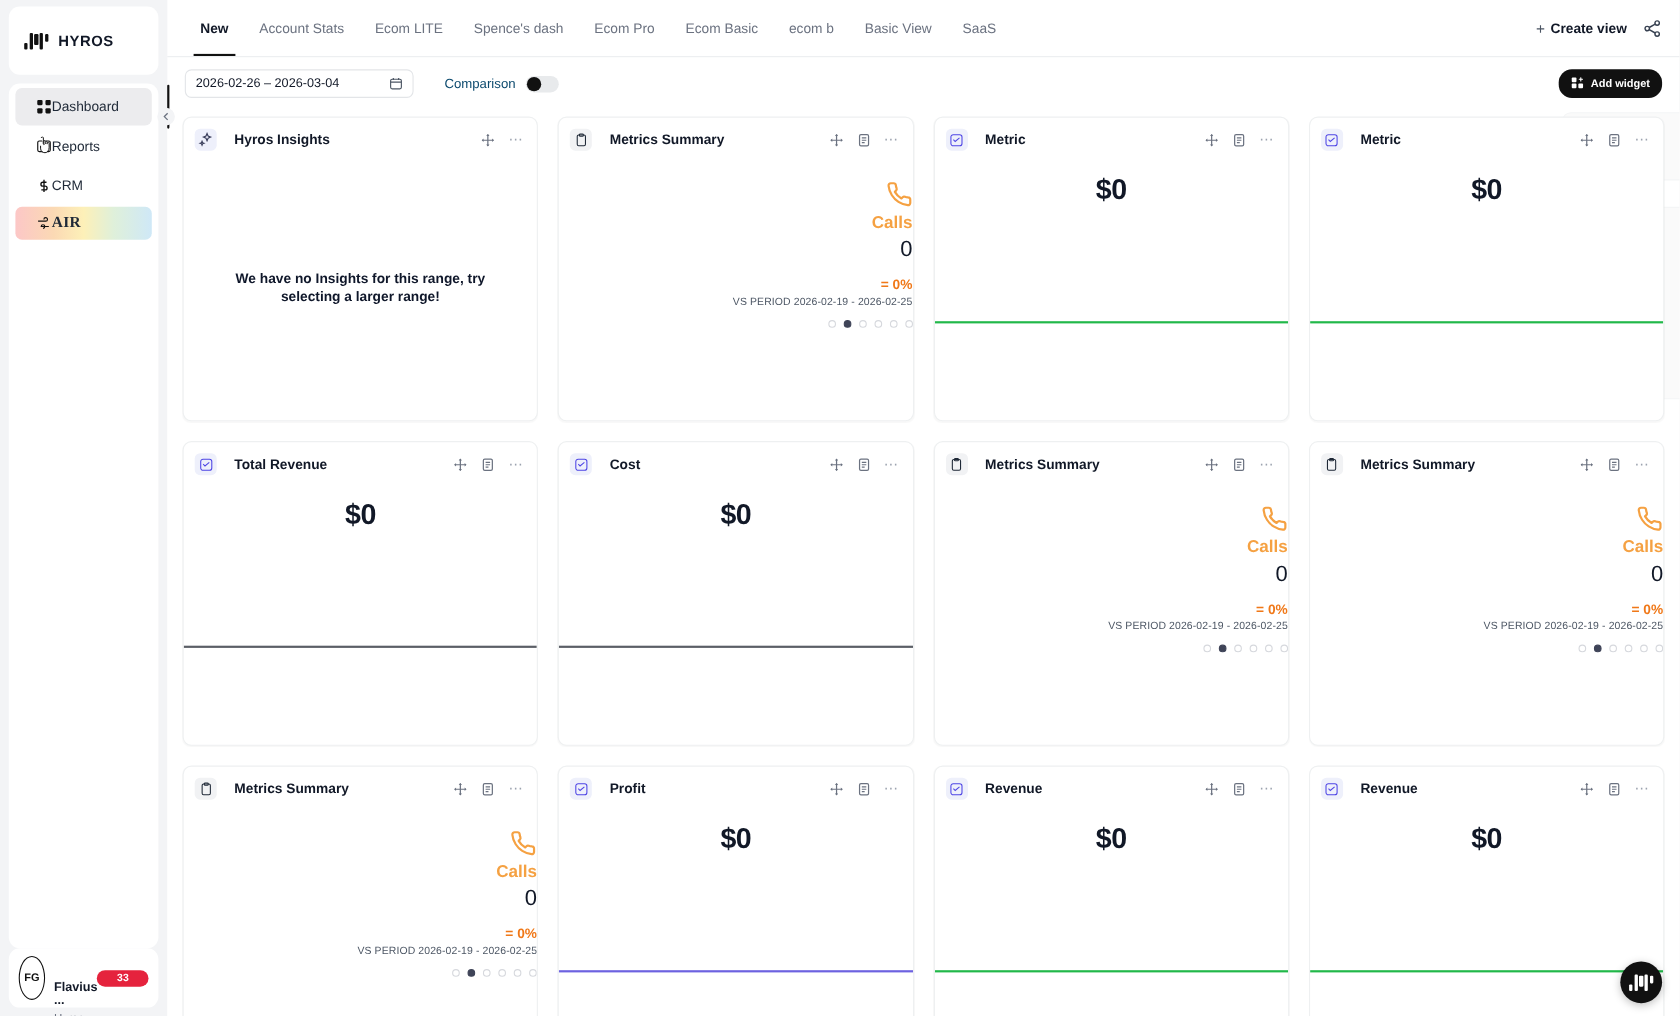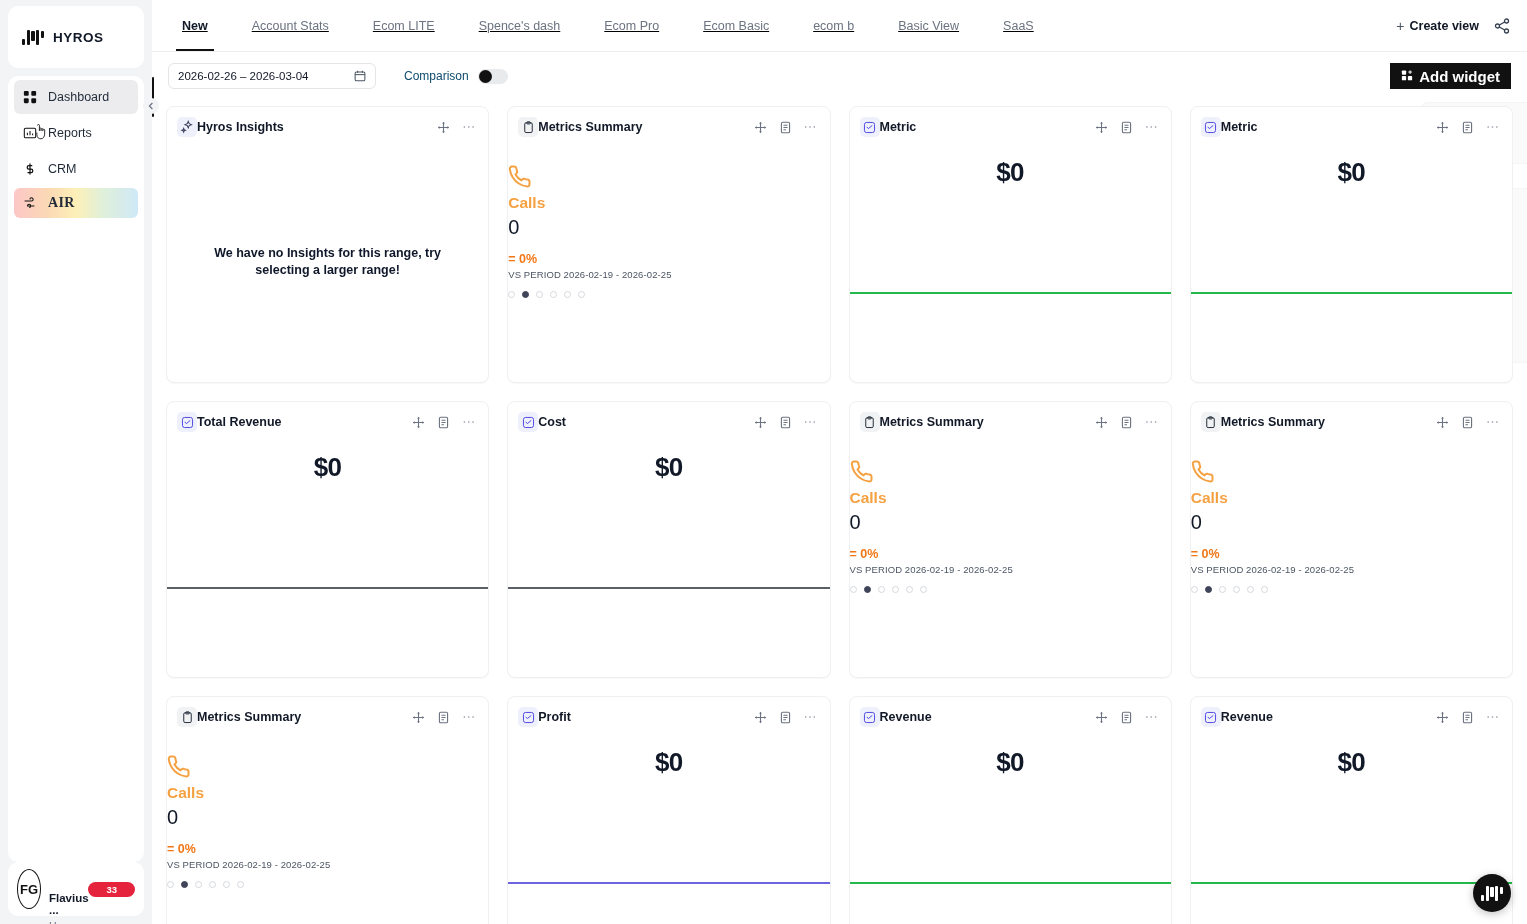--- a/index.html
+++ b/index.html
@@ -29,22 +29,22 @@
   .logo-mark i:nth-child(1){ height: 6px; }
   .logo-mark i:nth-child(2){ height: 15px; }
   .logo-mark i:nth-child(3){ height: 10px; margin-bottom: 4px;}
   .logo-mark i:nth-child(4){ height: 15px; }
   .logo-mark i:nth-child(5){ height: 7px; margin-bottom: 7px;}
   .logo-text { font-size: 13.5px; font-weight: 700; letter-spacing: .5px; color: #111827; }
 
   .sb-nav { margin: 8px 8px 0 8px; background:#fff; border-radius: 10px; padding: 2px 0 6px 0; flex: 1 1 auto; }
   .sb-item {
     position: relative;
-    display: flex; align-items: center; gap: 11px;
-    height: 34px; padding: 0 8px;
+    display: flex; align-items: center; 
+    height: 34px; padding: 0 18px;
     font-size: 12.5px; color: #1f2937; cursor: pointer;
     border-radius: 6px; margin: 2px 6px;
   }
   .sb-item.active { background: #ececee; }
   .sb-item.active::after{
     content:""; position:absolute; right:-16px; top:-3px;
     width:2.5px; height:40px; background:#111; border-radius:2px;
   }
   .sb-item .ic { width: 15px; height: 15px; display:flex; align-items:center; justify-content:center; color:#111; flex:0 0 15px;}
   .sb-item.air {
@@ -55,42 +55,42 @@
   .cursor-hand {
     position:absolute; left: 34px; top: 124px; width:14px; height:16px; pointer-events:none;
   }
   .sb-user {
     margin: 0 8px 8px 8px; height: 54px; background:#fff; border-radius:10px;
     display:flex; align-items:center; padding: 0 9px; gap: 8px;
   }
   .avatar {
     width:24px;height:40px;border-radius:50%;border:1.3px solid #111;
     display:flex;align-items:center;justify-content:center;
-    font-size:13px;font-weight:700;color:#111; flex:0 0 24px;
+    font-size:10px;font-weight:700;color:#111; flex:0 0 24px;
   }
   .user-meta{ flex:1 1 auto; min-width:0;margin-top:48px; }
   .user-name{ display:flex;align-items:center;gap:4px;font-size:11.5px;font-weight:600;color:#111827;}
   .user-org{ font-size:10.5px;color:#6b7280;margin-top:1px;}
   .badge{ background:#e5233d;color:#fff;font-size:9.5px;font-weight:700;border-radius:9px;padding:2px 18px; }
 
   .collapse-btn{
     position:absolute; left: 143px; top: 98px;
     width:16px;height:16px;border-radius:50%;
     background:#f3f4f6; display:flex;align-items:center;justify-content:center;
     font-size:9px;color:#6b7280; cursor:pointer; z-index:9;
   }
 
   
   .main { flex:1 1 auto; height: 924px; background:#fff; display:flex; flex-direction:column; min-width:0; }
 
   .topbar{
     height: 52px; flex:0 0 52px; border-bottom:1px solid #eceef0;
     display:flex; align-items:stretch; padding: 0 16px 0 0;
   }
-  .tabs{ display:flex; align-items:stretch; gap:16px; flex:1 1 auto; min-width:0; overflow:hidden;text-decoration:underline; }
+  .tabs{ display:flex; align-items:stretch; gap:0; flex:1 1 auto; min-width:0; overflow:hidden; }
   .tab{
     display:flex;align-items:center;justify-content:center;
     padding: 0 14px; font-size:12.5px; color:#6b7280; cursor:pointer;
     white-space:nowrap; position:relative; min-width: 0;
   }
   .tab:first-child{ margin-left: 16px; }
   .tab.active{ color:#111827; font-weight:600; }
   .tab.active::after{
     content:""; position:absolute; left:8px; right:8px; bottom:0; height:2px; background:#111;
   }
@@ -113,43 +113,43 @@
   .cmp{ display:flex;align-items:center;gap:9px; }
   .cmp-label{ font-size:12px;color:#0c4a6e; }
   .toggle{
     width:30px;height:15px;border-radius:9px;background:#e8eaec;position:relative;cursor:pointer;
   }
   .toggle .knob{
     position:absolute;left:1px;top:1px;width:13px;height:13px;border-radius:50%;background:#111;
   }
   .add-widget{
     margin-left:auto; display:flex;align-items:center;gap:6px;
-    background:#111; color:#fff; border:none; border-radius:0;
-    height:26px; padding:0 11px; font-size:15px; font-weight:600; cursor:pointer;
+    background:#111; color:#fff; border:none; border-radius:12px;
+    height:26px; padding:0 11px; font-size:10px; font-weight:600; cursor:pointer;
     font-family: "Liberation Sans", sans-serif;
   }
 
   
   .grid-wrap{ flex:1 1 auto; position:relative; overflow:hidden; background:#fff; }
   .ghost-layer{ position:absolute; inset:0; pointer-events:none; }
   .ghost{
     position:absolute; background:#fafafa; border:1px solid #f4f5f6; border-radius:8px;
   }
   .grid{
     position:absolute; inset:0;
     display:grid; grid-template-columns: repeat(4, 1fr);
     grid-auto-rows: 277px; gap: 18px; padding: 6px 14px 0 14px;
   }
   .card{
     background:#fff; border:1px solid #eef0f1; border-radius:8px;
     display:flex; flex-direction:column; position:relative; overflow:hidden;
     box-shadow: 0 1px 1px rgba(16,24,40,.03);
   }
   .card-head{
-    display:flex; align-items:center; gap:0;
+    display:flex; align-items:center; gap:16px;
     height:40px; flex:0 0 40px; padding: 0 12px 0 10px;
   }
   .head-ic{
     width:20px;height:20px;border-radius:5px;display:flex;align-items:center;justify-content:center;
     flex:0 0 20px;
   }
   .head-ic.violet{ background:#eef0fb; color:#4f46e5; }
   .head-ic.neutral{ background:#f1f2f4; color:#1f2937; }
   .head-ic.plain{ background:#eef0fb; color:#3b3f5c; }
   .card-title{ font-size:12.5px; font-weight:700; color:#111827; white-space:nowrap; }
@@ -160,21 +160,21 @@
   .card-body{ flex:1 1 auto; position:relative; }
 
   
   .metric-val{
     position:absolute; left:0; right:0; top: 10px;
     text-align:center; font-size:26px; font-weight:800; color:#111827; letter-spacing:-.5px;
   }
   .spark{ position:absolute; left:0; right:0; height:1.6px; }
 
   
-  .ms-body{ display:flex; flex-direction:column; align-items:flex-start; padding-top: 18px; }
+  .ms-body{ display:flex; flex-direction:column; align-items:flex-end; padding-top: 18px; }
   .phone-ic{ color:#f5a142; width:24px; height:24px; }
   .ms-metric{ color:#f5a142; font-size:15.5px; font-weight:700; margin-top:5px; }
   .ms-count{ font-size:20px; font-weight:400; color:#111827; margin-top:4px; }
   .ms-delta{ color:#f07818; font-size:12.5px; font-weight:700; margin-top:13px; }
   .ms-vs{ font-size:9.5px; color:#4b5563; margin-top:3px; letter-spacing:.1px; }
   .ms-dots{ display:flex; gap:7px; margin-top:11px; }
   .dot{ width:7px;height:7px;border-radius:50%;border:1px solid #d6d8dd;background:#fff; cursor:pointer;}
   .dot.on{ background:#3f4458; border-color:#3f4458; }
   .insight-msg{
     position:absolute; left:26px; right:26px; top: 98px;

